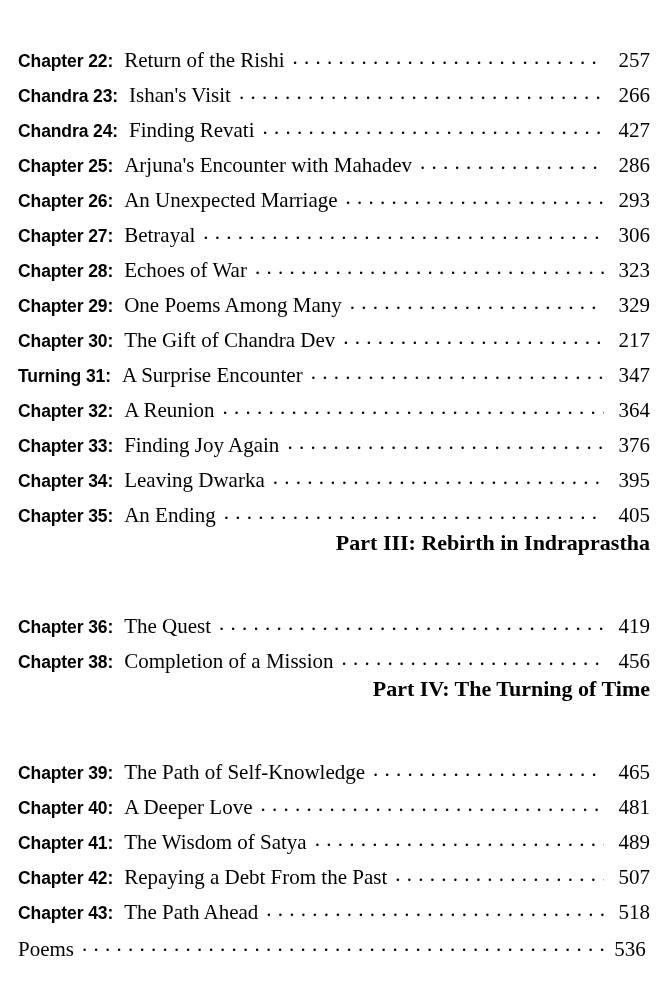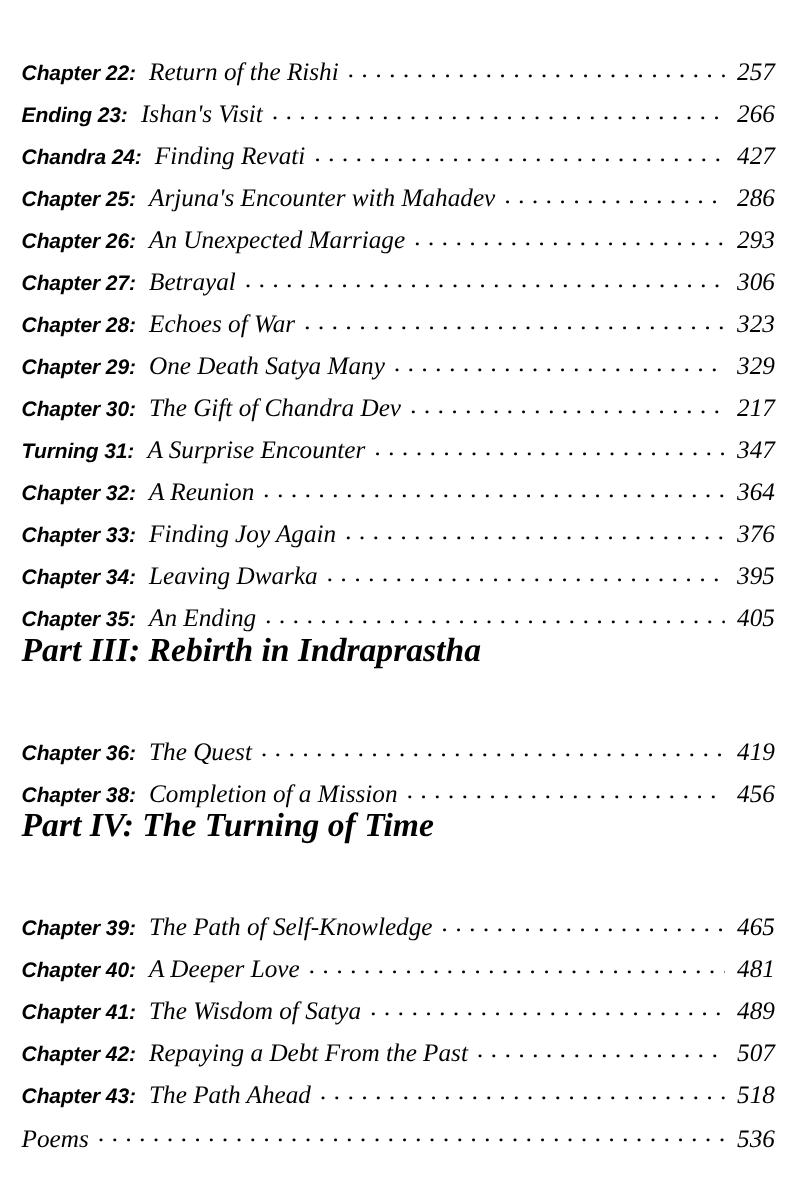--- a/index.html
+++ b/index.html
@@ -13,21 +13,20 @@
     font-family: "Liberation Serif", serif;
     color: #000000;
     overflow: hidden;
   }
   .page {
     width: 672px;
     height: 1000px;
     box-sizing: border-box;
     padding: 6px 22px 0 18px;
     position: relative;
-    font-style: italic;
   }
   .toc-row {
     display: flex;
     align-items: baseline;
     font-size: 20.5px;
     line-height: 1.0;
     height: 35px;
     white-space: nowrap;
   }
   .toc-row .label {
@@ -60,27 +59,27 @@
     left: 0;
     bottom: -0.06em;
     white-space: nowrap;
     color: #000;
   }
   .toc-row .page-num {
     flex: 0 0 auto;
     font-family: "Liberation Serif", serif;
     font-size: 21px;
     width: 40px;
-    text-align: center;
+    text-align: right;
   }
   .part-heading {
     font-family: "Liberation Serif", serif;
     font-weight: bold;
-    font-size: 28px;
-    text-align: left;
+    font-size: 22px;
+    text-align: right;
     margin: 0;
     padding: 0;
     height: 34px;
     line-height: 34px;
   }
   .gap-before-part { height: 30px; }
   .gap-after-part { height: 12px; }
   .back-gap { height: 44px; }
   .back-row {
     display: flex;
@@ -125,21 +124,21 @@
 <div class="page">
 
   <div>
     <div class="toc-row">
       <span class="label">Chapter 22:</span>
       <span class="title">Return of the Rishi</span>
       <span class="leader"></span>
       <span class="page-num">257</span>
     </div>
     <div class="toc-row">
-      <span class="label">Ending 23:</span>
+      <span class="label">Chandra 23:</span>
       <span class="title">Ishan's Visit</span>
       <span class="leader"></span>
       <span class="page-num">266</span>
     </div>
     <div class="toc-row">
       <span class="label">Chandra 24:</span>
       <span class="title">Finding Revati</span>
       <span class="leader"></span>
       <span class="page-num">427</span>
     </div>
@@ -162,21 +161,21 @@
       <span class="page-num">306</span>
     </div>
     <div class="toc-row">
       <span class="label">Chapter 28:</span>
       <span class="title">Echoes of War</span>
       <span class="leader"></span>
       <span class="page-num">323</span>
     </div>
     <div class="toc-row">
       <span class="label">Chapter 29:</span>
-      <span class="title">One Death Satya Many</span>
+      <span class="title">One Poems Among Many</span>
       <span class="leader"></span>
       <span class="page-num">329</span>
     </div>
     <div class="toc-row">
       <span class="label">Chapter 30:</span>
       <span class="title">The Gift of Chandra Dev</span>
       <span class="leader"></span>
       <span class="page-num">217</span>
     </div>
     <div class="toc-row">

